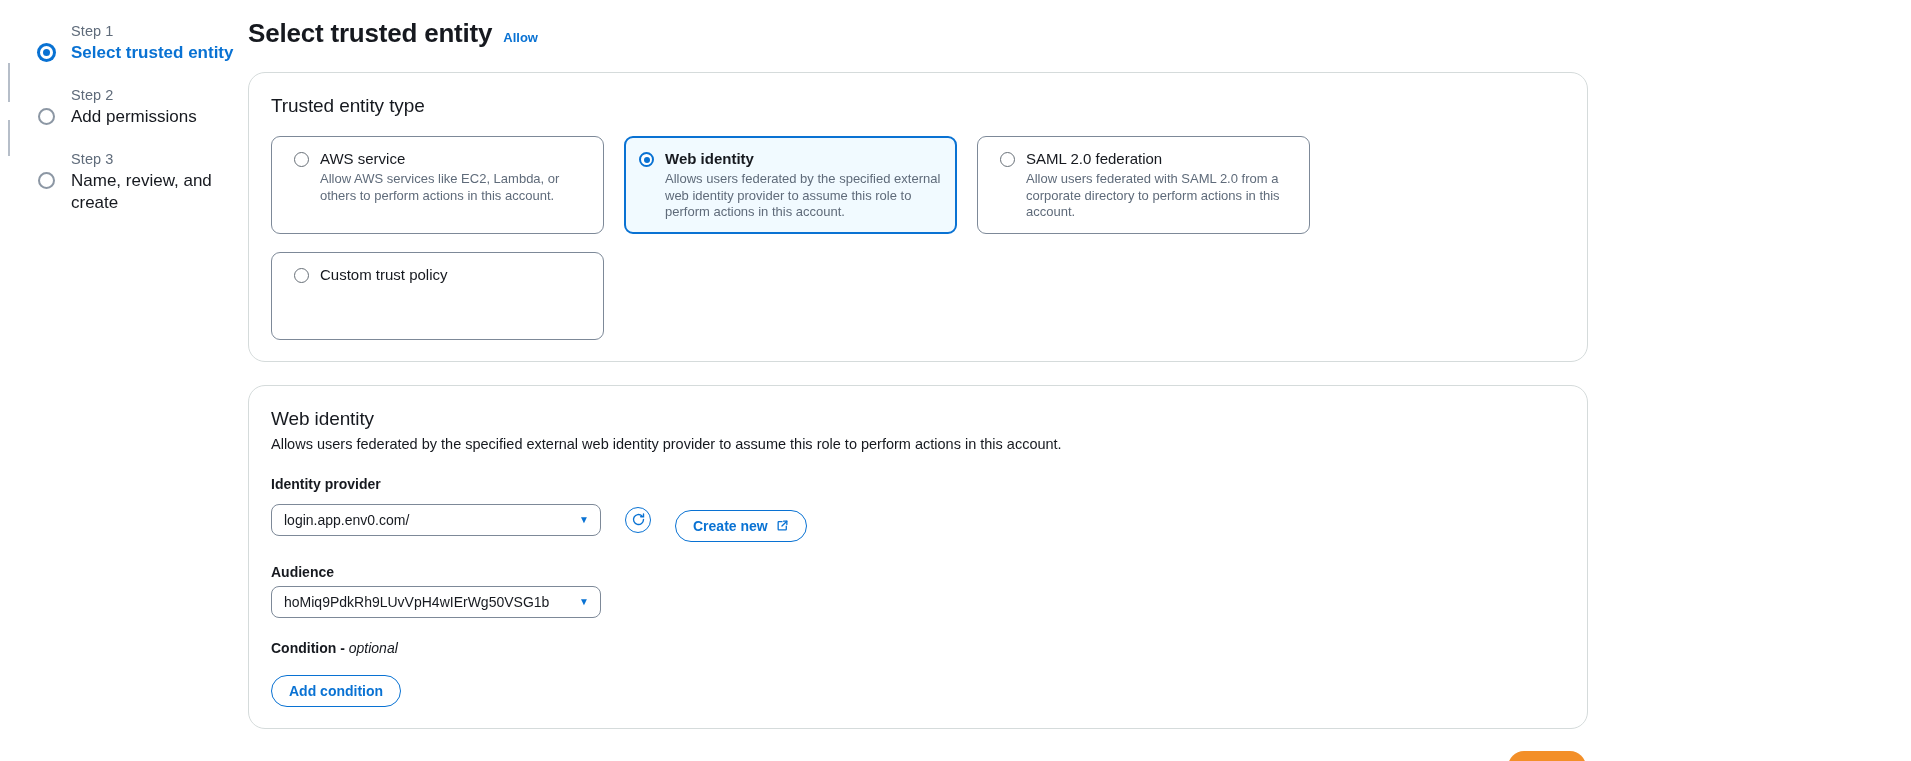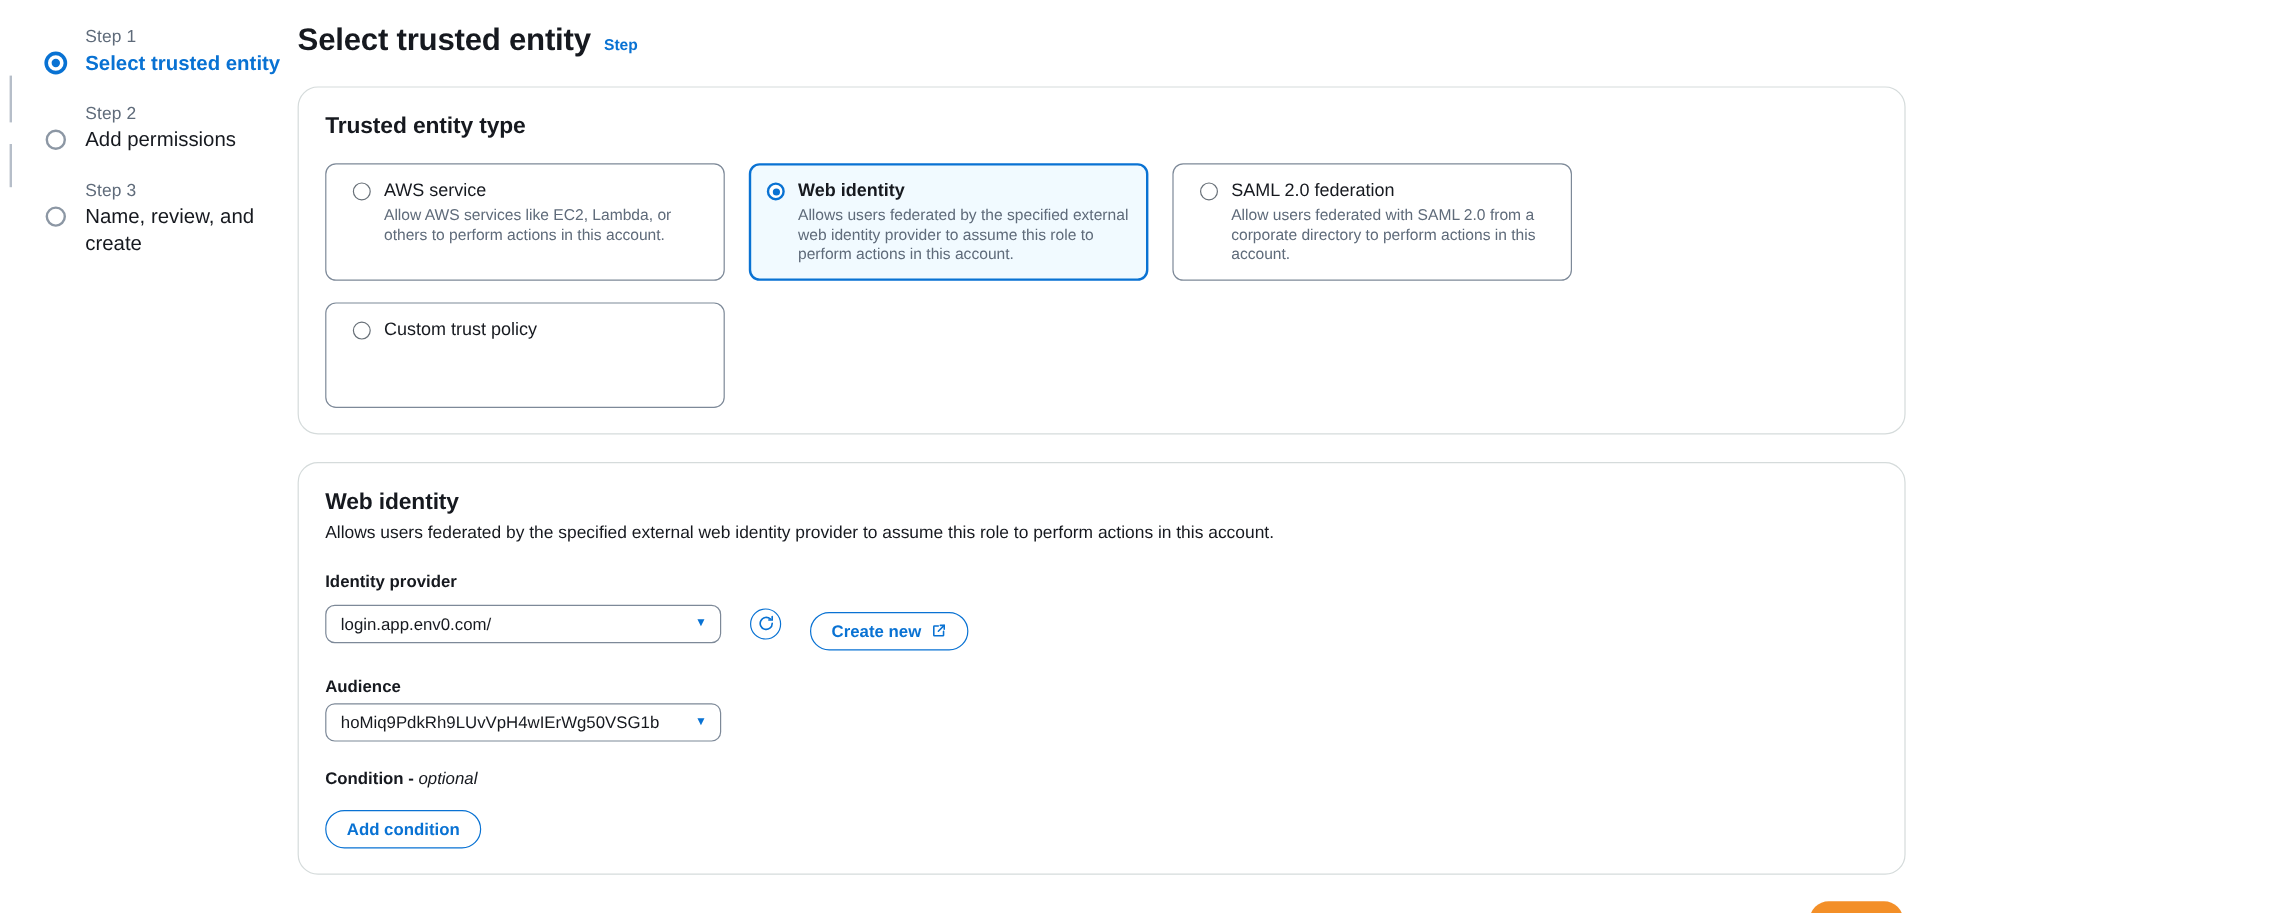--- a/index.html
+++ b/index.html
@@ -44,21 +44,21 @@
   .main { flex: 1; padding: 18px 40px 0 0; }
   .page-title-row { display: flex; align-items: baseline; gap: 11px; margin-bottom: 23px; }
   .page-title { font-size: 26px; font-weight: bold; letter-spacing: -0.2px; color: #16191f; }
   .info-link { font-size: 13px; color: #0972d3; font-weight: bold; text-decoration: none; }
 
   .container {
     border: 1px solid #d5dbdb; border-radius: 17px; background: #ffffff;
     padding: 22px 22px 21px 22px;
   }
   .container + .container { margin-top: 23px; }
-  .container-title { font-size: 19px; font-weight: bold; color: #16191f; letter-spacing: -0.1px; }
+  .container-title { font-size: 19px; font-weight: normal; color: #16191f; letter-spacing: -0.1px; }
   .container-desc { font-size: 14.5px; color: #16191f; margin-top: 4px; line-height: 20px; }
 
   
   .tiles { display: flex; flex-wrap: wrap; gap: 0 20px; margin-top: 19px; }
   .tile {
     width: 333px; min-height: 88px;
     border: 1px solid #7d8998; border-radius: 9px;
     background: #ffffff; padding: 12px 14px 12px 22px;
     display: flex; gap: 11px; align-items: flex-start;
     cursor: pointer;
@@ -140,21 +140,21 @@
       <span class="bullet"></span>
       <div class="step-num">Step 3</div>
       <div class="step-label">Name, review, and create</div>
     </div>
   </aside>
 
   <main class="main">
 
     <div class="page-title-row">
       <h1 class="page-title">Select trusted entity</h1>
-      <a class="info-link" href="#">Step</a>
+      <a class="info-link" href="#">Allow</a>
     </div>
 
     <section class="container">
       <h2 class="container-title">Trusted entity type</h2>
 
       <div class="tiles">
 
         <div class="tile">
           <span class="radio"></span>
           <div class="tile-body">

